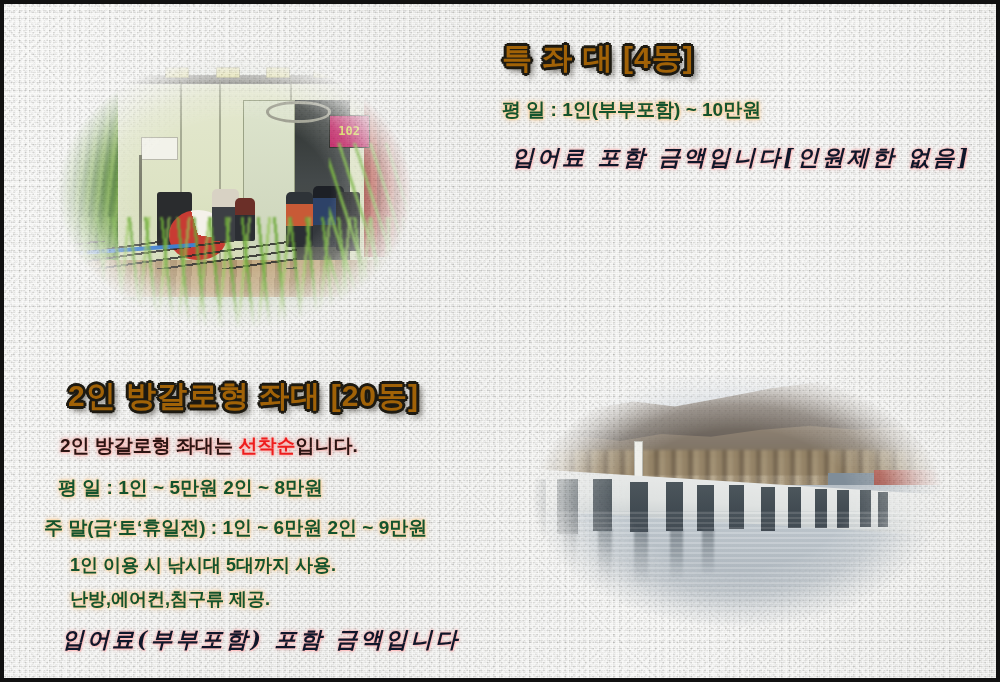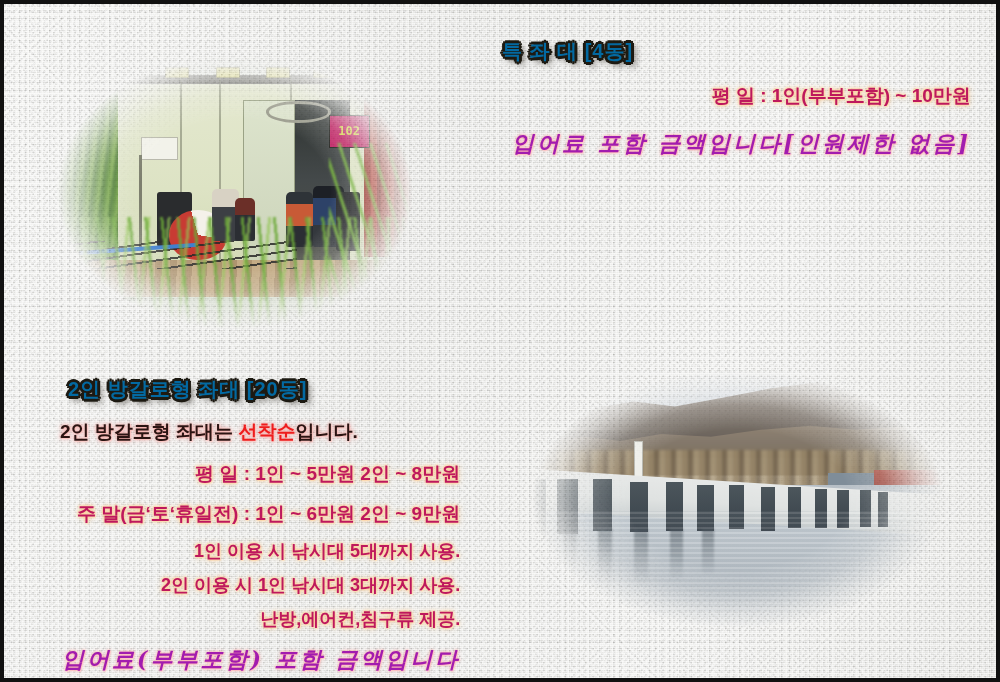--- a/index.html
+++ b/index.html
@@ -145,23 +145,23 @@
   .lk-refl  { position:absolute; background: linear-gradient(180deg, rgba(70,80,88,.55), rgba(120,132,142,.06));
               filter: blur(1.1px); }
   .lk-ripple{ position:absolute; left:0; bottom:0; width:100%; height:46%;
               background: repeating-linear-gradient(0deg, rgba(255,255,255,.16) 0 2px, rgba(140,152,162,.10) 2px 5px); }
 
   
   .block { position: absolute; }
 
   
   .headline {
-    font-size: 20px;
+    font-size: 30px;
     font-weight: bold;
-    color: #0369a1;
+    color: #a16207;
     letter-spacing: 1px;
     white-space: nowrap;
     text-shadow:
       -2px -2px 0 #1d1a12, 2px -2px 0 #1d1a12, -2px 2px 0 #1d1a12, 2px 2px 0 #1d1a12,
       -3px 0 0 #1d1a12, 3px 0 0 #1d1a12, 0 -3px 0 #1d1a12, 0 3px 0 #1d1a12,
       4px 4px 6px rgba(30,26,18,.85);
   }
 
   
   .lead {
@@ -172,34 +172,33 @@
     text-shadow:
       0 0 3px rgba(244,168,164,.95), 0 0 6px rgba(240,150,146,.8),
       1px 1px 0 rgba(255,225,222,.9);
   }
   .lead .hi { color: #ee1d1d; }
 
   
   .info {
     font-size: 19px;
     font-weight: bold;
-    color: #be185d;
+    color: #14532d;
     white-space: nowrap;
     text-shadow:
       0 0 3px rgba(250,205,150,1), 0 0 6px rgba(246,190,126,.9),
       1px 1px 0 rgba(255,235,208,.95), -1px -1px 0 rgba(255,235,208,.7);
-    text-align: right;
   }
   .info.sm { font-size: 18px; }
 
   
   .brush {
     font-size: 22px;
     font-weight: bold;
-    color: #a21caf;
+    color: #0f172a;
     letter-spacing: 3px;
     white-space: nowrap;
     font-family: "DejaVu Serif", "Liberation Serif", serif;
     font-style: italic;
     text-shadow:
       0 0 2px rgba(255,150,150,.9), 1px 1px 0 rgba(255,210,210,.85),
       0 0 5px rgba(250,120,120,.45);
   }
 
   .ind1 { padding-left: 58px; }
@@ -298,19 +297,18 @@
   <div class="block" style="left:40px; top:372px;">
     <div class="headline" style="padding-left:24px;">2인 방갈로형 좌대 [20동]</div>
 
     <div class="lead" style="margin-top:16px; padding-left:16px;">
       <span>2인 방갈로형 좌대는 </span><span class="hi">선착순</span><span>입니다.</span>
     </div>
 
     <div class="info" style="margin-top:16px; padding-left:14px;">평 일 : 1인 ~ 5만원     2인 ~ 8만원</div>
     <div class="info" style="margin-top:14px;">주 말(금‘토‘휴일전) : 1인 ~ 6만원   2인 ~ 9만원</div>
     <div class="info sm ind2" style="margin-top:12px;">1인 이용 시 낚시대 5대까지 사용.</div>
-    <div class="info sm ind2" style="margin-top:10px;">2인 이용 시 1인 낚시대 3대까지 사용.</div>
     <div class="info sm ind2" style="margin-top:10px;">난방,에어컨,침구류 제공.</div>
 
     <div class="brush" style="margin-top:14px; padding-left:18px;">입어료(부부포함) 포함 금액입니다</div>
   </div>
 
 </div>
 
 </body></html>

